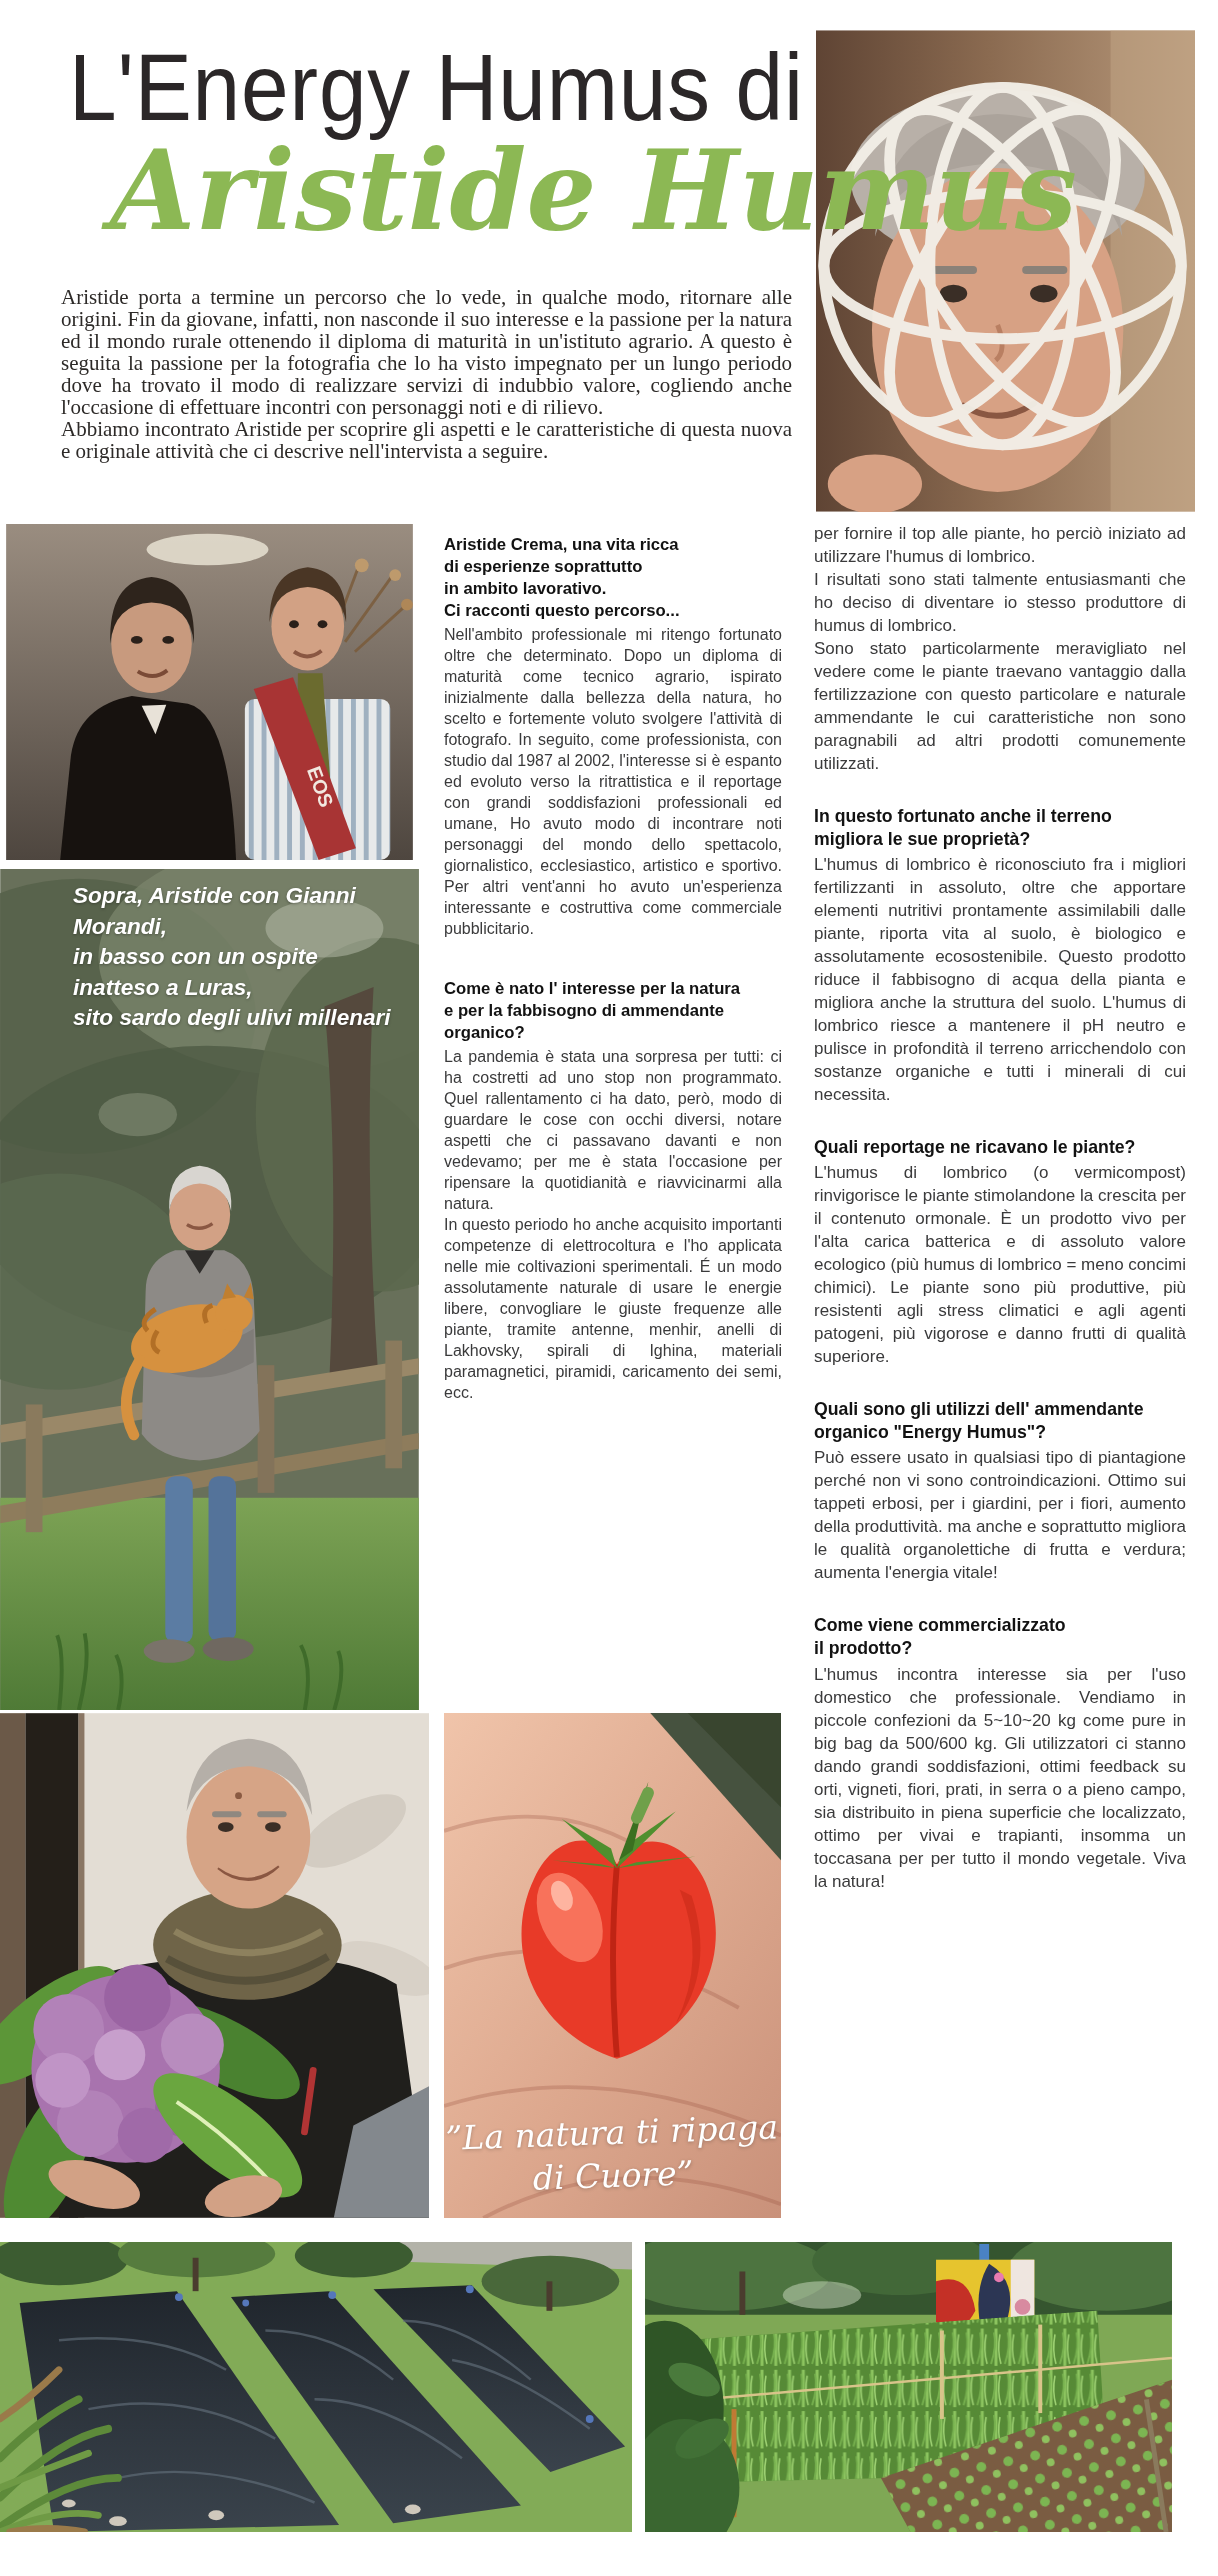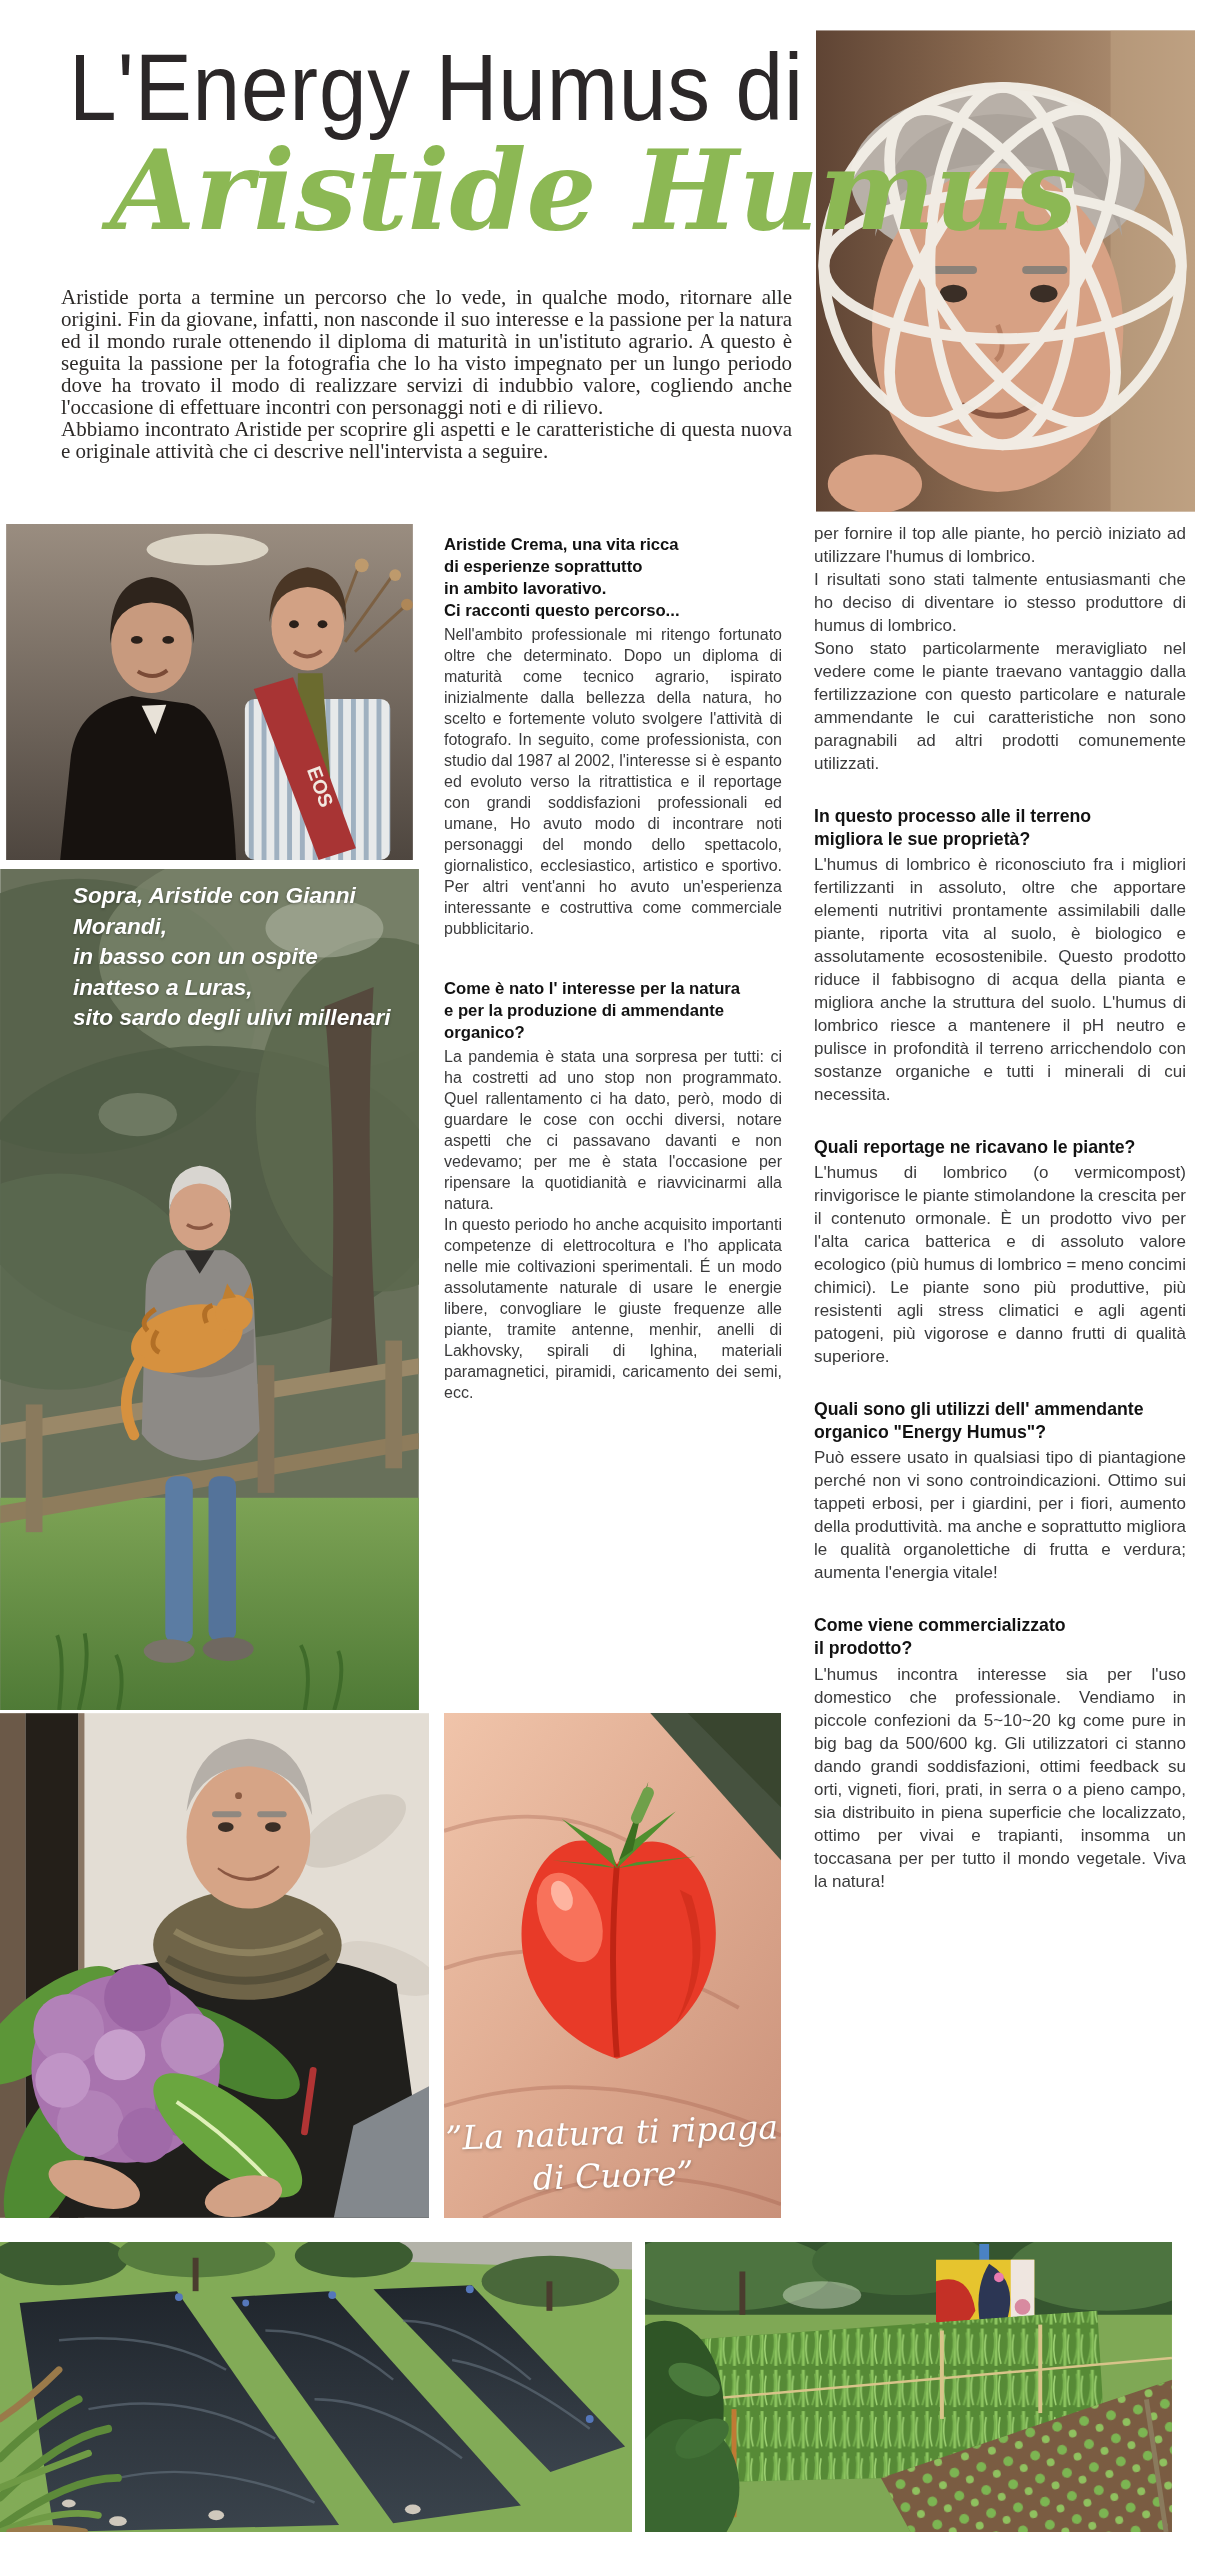--- a/index.html
+++ b/index.html
@@ -262,31 +262,31 @@
   <div class="abs cap-tomato">”La natura ti ripaga
 di Cuore”</div>
 
   <div class="abs colM">
     <h3>Aristide Crema, una vita ricca
 di esperienze soprattutto
 in ambito lavorativo.
 Ci racconti questo percorso...</h3>
     <p>Nell'ambito professionale mi ritengo fortunato oltre che determinato. Dopo un diploma di maturità come tecnico agrario, ispirato inizialmente dalla bellezza della natura, ho scelto e fortemente voluto svolgere l'attività di fotografo. In seguito, come professionista, con studio dal 1987 al 2002, l'interesse si è espanto ed evoluto verso la ritrattistica e il reportage con grandi soddisfazioni professionali ed umane, Ho avuto modo di incontrare noti personaggi del mondo dello spettacolo, giornalistico, ecclesiastico, artistico e sportivo.  Per altri vent'anni ho avuto un'esperienza interessante e costruttiva come commerciale pubblicitario.</p>
     <h3>Come è nato l' interesse per la natura
-e per la produzione di ammendante
+e per la fabbisogno di ammendante
 organico?</h3>
     <p>La pandemia è stata una sorpresa per tutti: ci ha  costretti ad uno stop non programmato. Quel rallentamento ci ha dato, però, modo di guardare le cose con occhi diversi, notare aspetti che ci passavano davanti e non vedevamo; per me è stata l'occasione per ripensare la quotidianità e riavvicinarmi alla natura.</p>
     <p>In questo periodo ho anche acquisito importanti competenze di elettrocoltura e l'ho applicata nelle mie coltivazioni sperimentali. É un modo assolutamente naturale di usare le energie libere, convogliare le giuste frequenze alle piante, tramite antenne, menhir, anelli di Lakhovsky, spirali di Ighina, materiali paramagnetici, piramidi, caricamento dei semi, ecc.</p>
   </div>
 
   <div class="abs colR">
     <p>per fornire il top alle piante, ho perciò iniziato ad utilizzare l'humus di lombrico.
 I risultati sono stati talmente entusiasmanti che ho deciso di diventare io stesso produttore di humus di lombrico.
 Sono stato particolarmente meravigliato nel vedere come le piante traevano vantaggio dalla fertilizzazione con questo particolare e naturale ammendante le cui caratteristiche non sono paragnabili ad altri prodotti comunemente utilizzati.</p>
-    <h3>In questo processo alle il terreno
+    <h3>In questo fortunato anche il terreno
 migliora le sue proprietà?</h3>
     <p>L'humus di lombrico è riconosciuto fra i migliori fertilizzanti in assoluto, oltre che apportare elementi nutritivi prontamente assimilabili dalle piante, riporta vita al suolo, è biologico e assolutamente ecosostenibile. Questo prodotto riduce il fabbisogno di acqua della pianta e migliora anche la struttura del suolo. L'humus di lombrico riesce a mantenere il pH neutro e pulisce in profondità il terreno arricchendolo con sostanze organiche e tutti i minerali di cui necessita.</p>
     <h3>Quali reportage ne ricavano le piante?</h3>
     <p>L'humus di lombrico (o vermicompost) rinvigorisce le piante stimolandone la crescita per il contenuto ormonale. È un prodotto vivo per l'alta carica batterica e di assoluto valore ecologico (più humus di lombrico = meno concimi chimici). Le piante sono più produttive, più resistenti agli stress climatici e agli agenti patogeni, più vigorose e danno frutti di qualità superiore.</p>
     <h3>Quali sono gli utilizzi dell' ammendante
 organico "Energy Humus"?</h3>
     <p>Può essere usato in qualsiasi tipo di piantagione perché non vi sono controindicazioni. Ottimo sui tappeti erbosi, per i giardini, per i fiori, aumento della produttività. ma anche e soprattutto migliora le qualità organolettiche di frutta e verdura; aumenta l'energia vitale!</p>
     <h3>Come viene commercializzato
 il prodotto?</h3>
     <p>L'humus incontra interesse sia per l'uso domestico che professionale. Vendiamo in piccole confezioni da 5~10~20 kg come pure in big bag da 500/600 kg.  Gli utilizzatori ci stanno dando grandi soddisfazioni, ottimi feedback su orti, vigneti, fiori, prati, in serra o a pieno campo, sia distribuito in piena superficie che localizzato, ottimo per vivai e trapianti, insomma un toccasana per per tutto il mondo vegetale. Viva la natura!</p>

